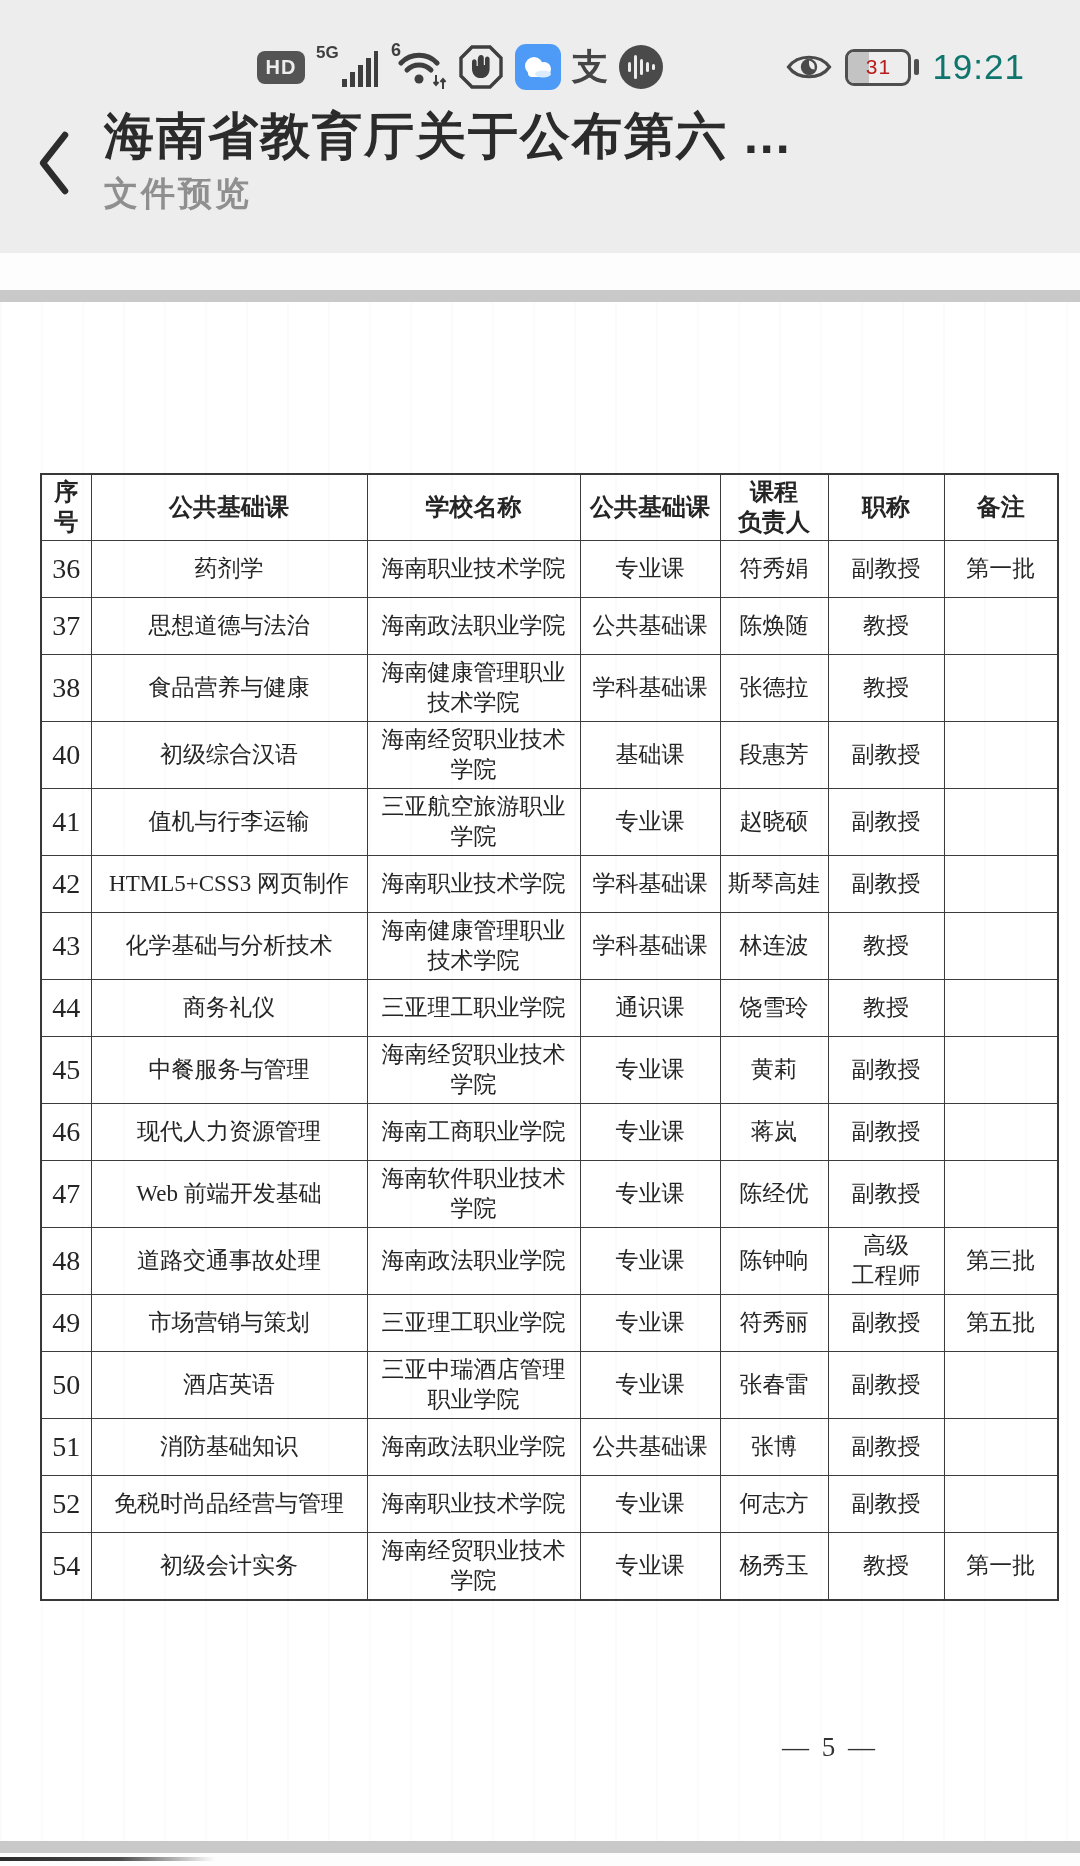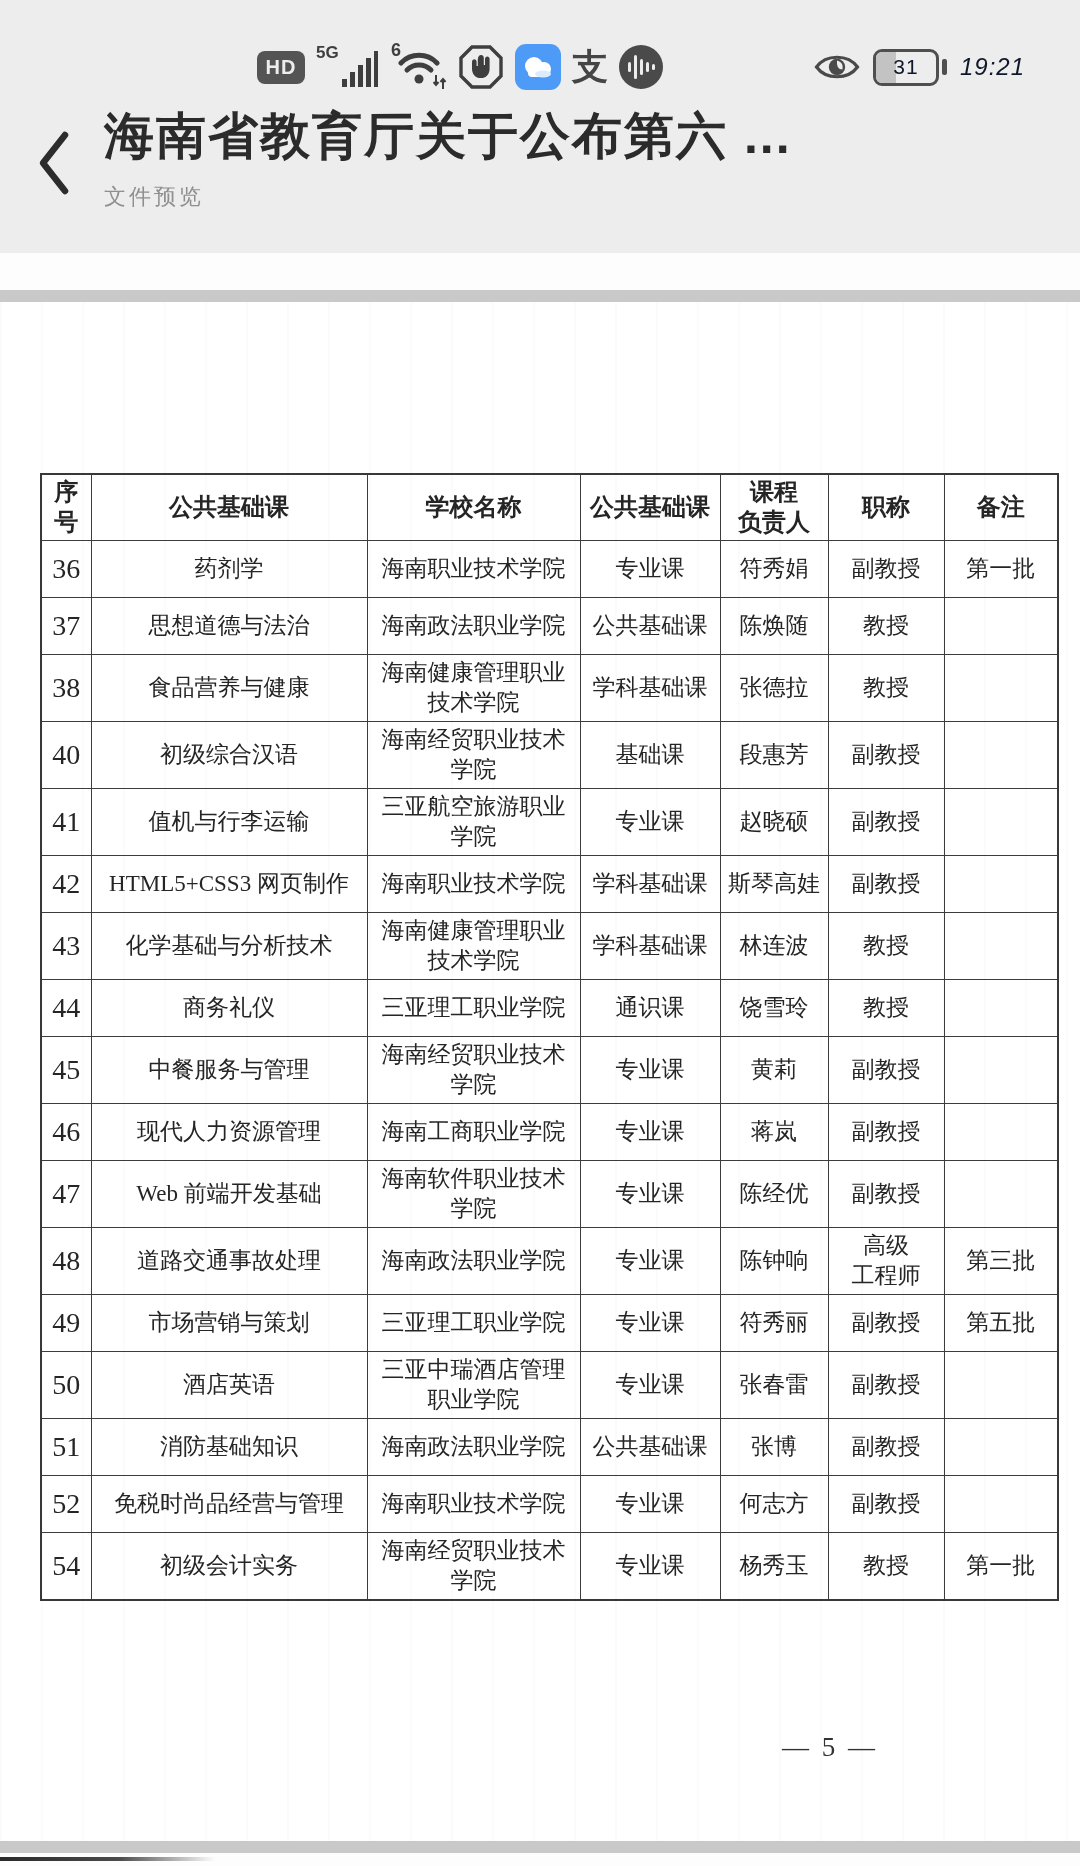--- a/index.html
+++ b/index.html
@@ -23,31 +23,31 @@
   .octagon-hand { width:46px; height:46px; }
   .cloud-app { width:46px; height:46px; border-radius:11px; background:#4e9bf7; display:flex; align-items:center; justify-content:center; }
   .alipay { font-size:36px; font-weight:bold; color:#454545; line-height:1;
             font-family:"Liberation Serif", serif; }
   .voice-circle { width:44px; height:44px; border-radius:50%; background:#4a4a4a; display:flex; align-items:center; justify-content:center; gap:3px; }
   .voice-circle i { display:block; width:3px; background:#ededed; border-radius:2px; }
   .battery-wrap { display:flex; align-items:center; }
   .battery-body { position:relative; width:66px; height:37px; border:3px solid #4f4f4f; border-radius:9px; overflow:hidden;
                   display:flex; align-items:center; justify-content:center; }
   .battery-fill { position:absolute; left:0; top:0; bottom:0; width:34%; background:#c3c3c3; }
-  .battery-body span { position:relative; font-size:21px; color:#0f172a; letter-spacing:1px; }
+  .battery-body span { position:relative; font-size:21px; color:#b91c1c; letter-spacing:1px; }
   .battery-cap { width:5px; height:16px; background:#4f4f4f; border-radius:2px; margin-left:3px; }
-  .clock { font-size:24px; color:#0f172a; letter-spacing:1px;font-style:italic; }
+  .clock { font-size:35px; color:#0f766e; letter-spacing:1px; }
 
   
   .nav-bar { position:absolute; top:95px; left:0; width:990px; height:158px; background:#ededed; }
   .back-btn { position:absolute; left:32px; top:32px; width:44px; height:72px; display:flex; align-items:center; justify-content:center; }
   .titles { position:absolute; left:104px; top:8px; width:850px; }
   .nav-title { font-size:50px; font-weight:600; color:#2b2b2b; letter-spacing:2px; white-space:nowrap;
                font-family:"Liberation Sans", sans-serif; }
-  .nav-sub { margin-top:12px; font-size:22px; color:#8f8f8f; letter-spacing:3px; }
+  .nav-sub { margin-top:1px; font-size:34px; color:#8f8f8f; letter-spacing:3px;font-weight:bold; }
   .more-btn { position:absolute; right:55px; top:172px; display:flex; gap:15px; }
   .more-btn i { width:11px; height:11px; background:#141414; border-radius:50%; display:block; }
 
   
   .strip-white { position:absolute; top:253px; left:0; width:1080px; height:37px; background:#fdfdfd; }
   .strip-gray-top { position:absolute; top:290px; left:0; width:1080px; height:12px; background:#c9c9c9; }
   .strip-gray-bottom { position:absolute; top:1841px; left:0; width:1080px; height:12px; background:#c9c9c9; }
   .bottom-sliver { position:absolute; top:1853px; left:0; width:1080px; height:13px; background:#fdfdfd; }
   .bottom-sliver .next-line { position:absolute; left:0; top:4px; height:4px; width:215px;
         background:linear-gradient(to right,#2a2a2a 0%,#4a4a4a 55%,rgba(80,80,80,0) 100%); }

